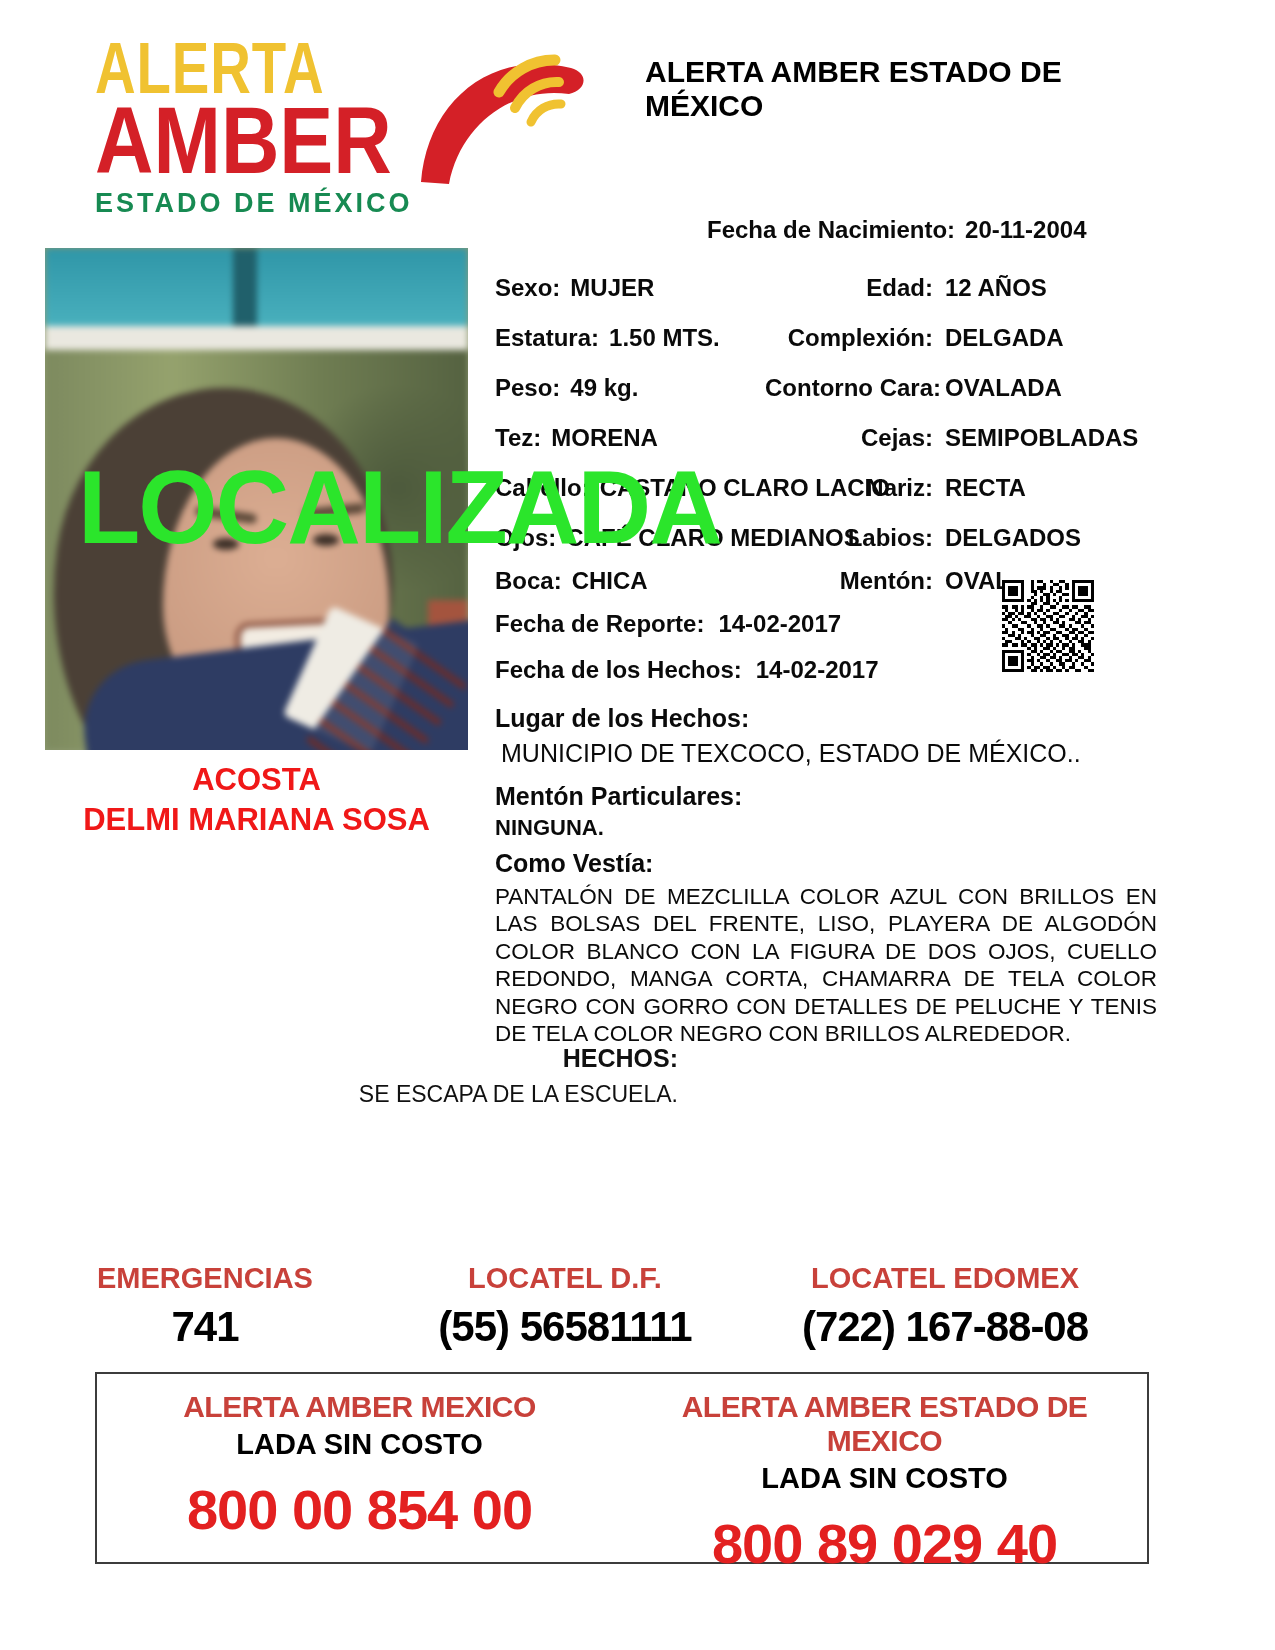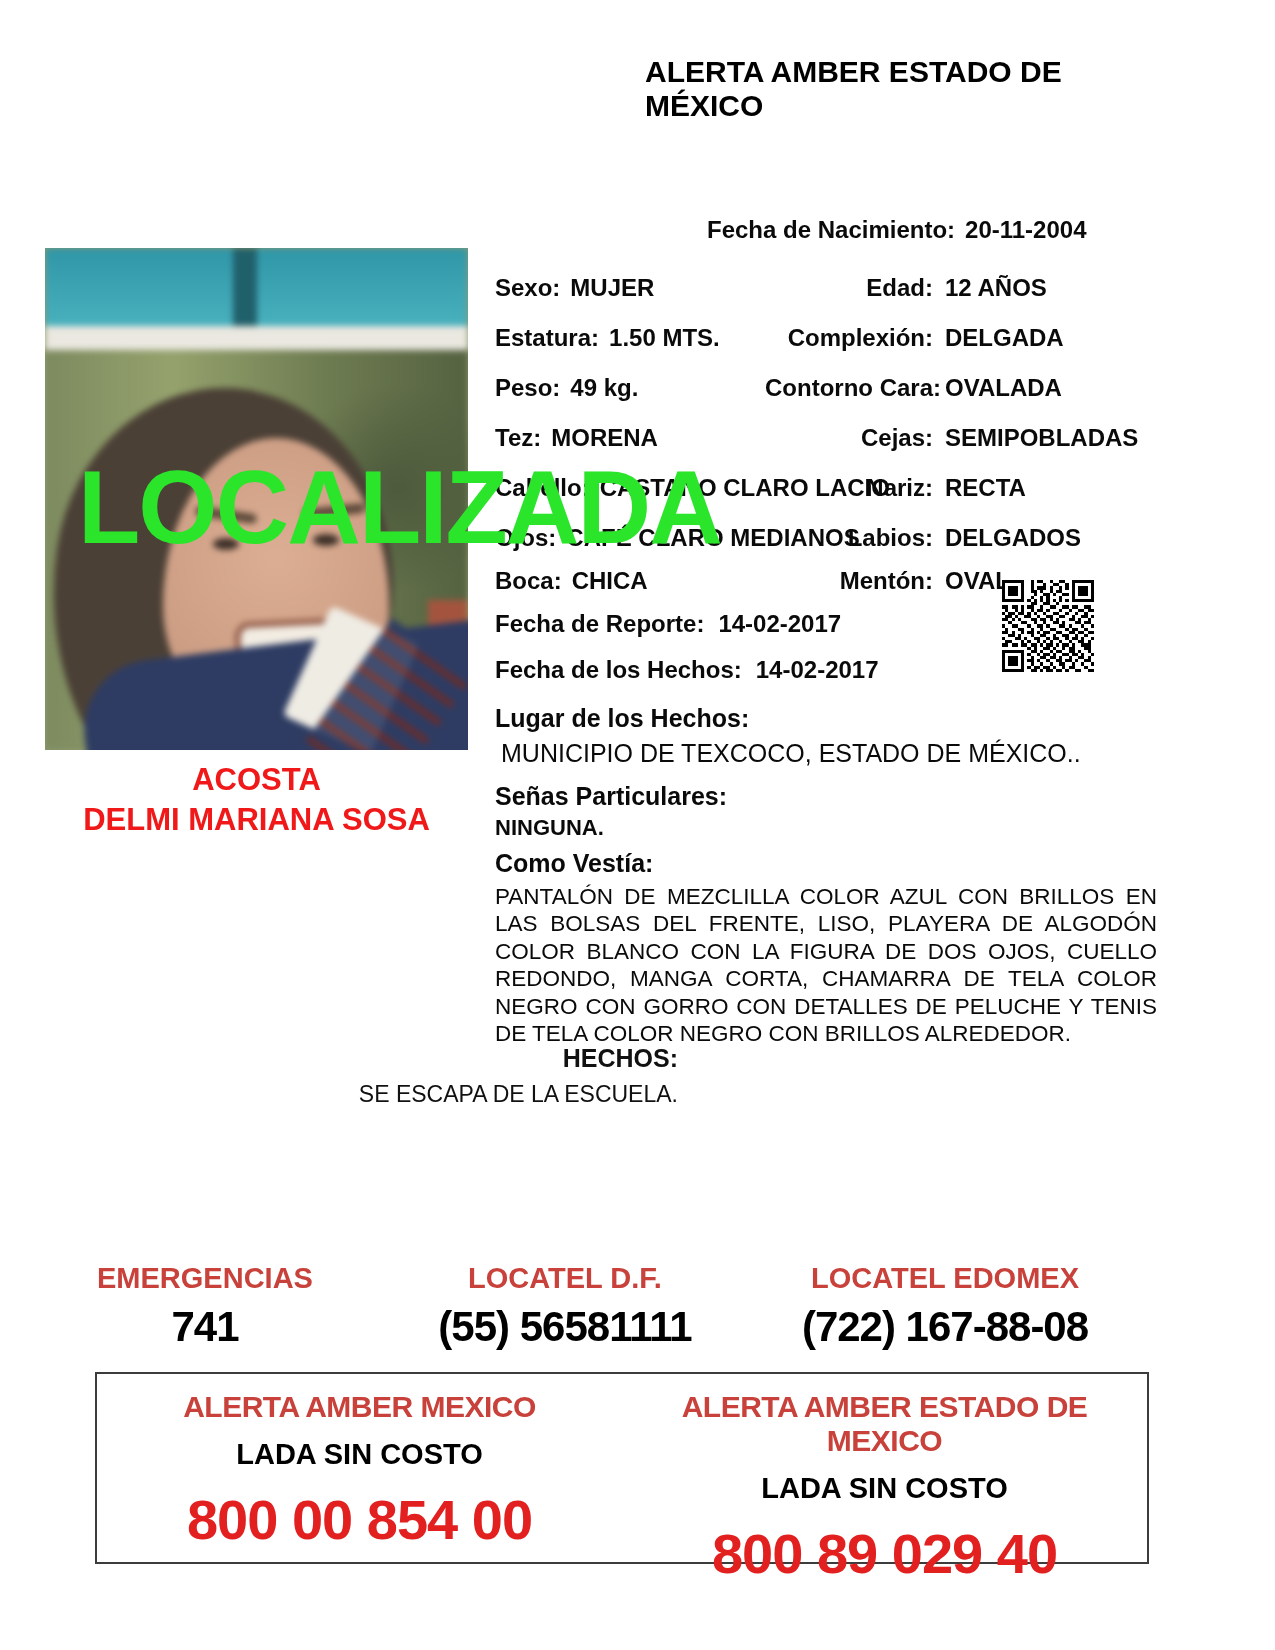--- a/index.html
+++ b/index.html
@@ -95,28 +95,41 @@
   .e-item:nth-child(2){left:405px;width:320px;}
   .e-item:nth-child(3){left:780px;width:330px;}
   .e-label{color:var(--label-red);font-weight:bold;font-size:29px;}
   .e-number{color:#000;font-weight:bold;font-size:42px;margin-top:8px;letter-spacing:-1px;}
 
   
   .lada-box{position:absolute;left:95px;top:1372px;width:1050px;height:188px;
             border:2px solid #3c3c3c;display:flex;}
   .lada-col{flex:1;text-align:center;padding-top:16px;}
   .lada-title{color:var(--label-red);font-weight:bold;font-size:30px;letter-spacing:-.5px;}
-  .lada-sub{color:#000;font-weight:bold;font-size:29px;margin-top:14px;}
+  .lada-sub{color:#000;font-weight:bold;font-size:29px;margin-top:4px;}
   .lada-number{color:var(--number-red);font-weight:bold;font-size:56px;margin-top:16px;letter-spacing:-1px;}
 </style>
 </head>
 <body>
 
 <div id="page">
 
+  <div class="logo">
+    <div class="swoosh">
+      <svg width="200" height="150" viewBox="0 0 200 150">
+        <path d="M18,148 C24,70 86,14 168,34 C186,39 184,56 166,60 C112,52 58,88 46,150 Z" fill="#d42027"></path>
+        <path d="M96,58 A64,64 0 0 1 152,26" stroke="#f0c231" stroke-width="11" fill="none" stroke-linecap="round"></path>
+        <path d="M112,74 A46,46 0 0 1 156,48" stroke="#f0c231" stroke-width="10" fill="none" stroke-linecap="round"></path>
+        <path d="M128,88 A30,30 0 0 1 158,70" stroke="#f0c231" stroke-width="9" fill="none" stroke-linecap="round"></path>
+      </svg>
+    </div>
+    <div class="logo-alerta">ALERTA</div>
+    <div class="logo-amber">AMBER</div>
+    <div class="logo-estado">ESTADO DE MÉXICO</div>
+  </div>
 
   <div class="titles">
     <div class="title-l1">ALERTA AMBER ESTADO DE MÉXICO</div>
   </div>
 
   <div class="photo">
     <div class="photo-art">
       <div class="p-teal"></div>
         <div class="p-post"></div>
         <div class="p-white"></div>
@@ -180,21 +193,21 @@
     <div class="date-row">
       <span>Fecha de Reporte:</span><span class="fl-value">14-02-2017</span>
     </div>
     <div class="date-row">
       <span>Fecha de los Hechos:</span><span class="fl-value">14-02-2017</span>
     </div>
 
     <div class="sec-head">Lugar de los Hechos:</div>
     <div class="sec-val">MUNICIPIO DE TEXCOCO, ESTADO DE MÉXICO..</div>
 
-    <div class="sec-head">Señas Particulares:</div>
+    <div class="sec-head">Mentón Particulares:</div>
     <div class="senas-val">NINGUNA.</div>
 
     <div class="sec-head">Como Vestía:</div>
     <div class="vestia-par">PANTALÓN DE MEZCLILLA COLOR AZUL CON BRILLOS EN LAS BOLSAS DEL FRENTE, LISO, PLAYERA DE ALGODÓN COLOR BLANCO CON LA FIGURA DE DOS OJOS, CUELLO REDONDO, MANGA CORTA, CHAMARRA DE TELA COLOR NEGRO CON GORRO CON DETALLES DE PELUCHE Y TENIS DE TELA COLOR NEGRO CON BRILLOS ALREDEDOR.</div>
   </div>
 
   <div class="qr">
     <svg width="92" height="92" viewBox="0 0 29 29" shape-rendering="crispEdges">
       <rect width="29" height="29" fill="#fff"></rect>
       <g fill="#000">

